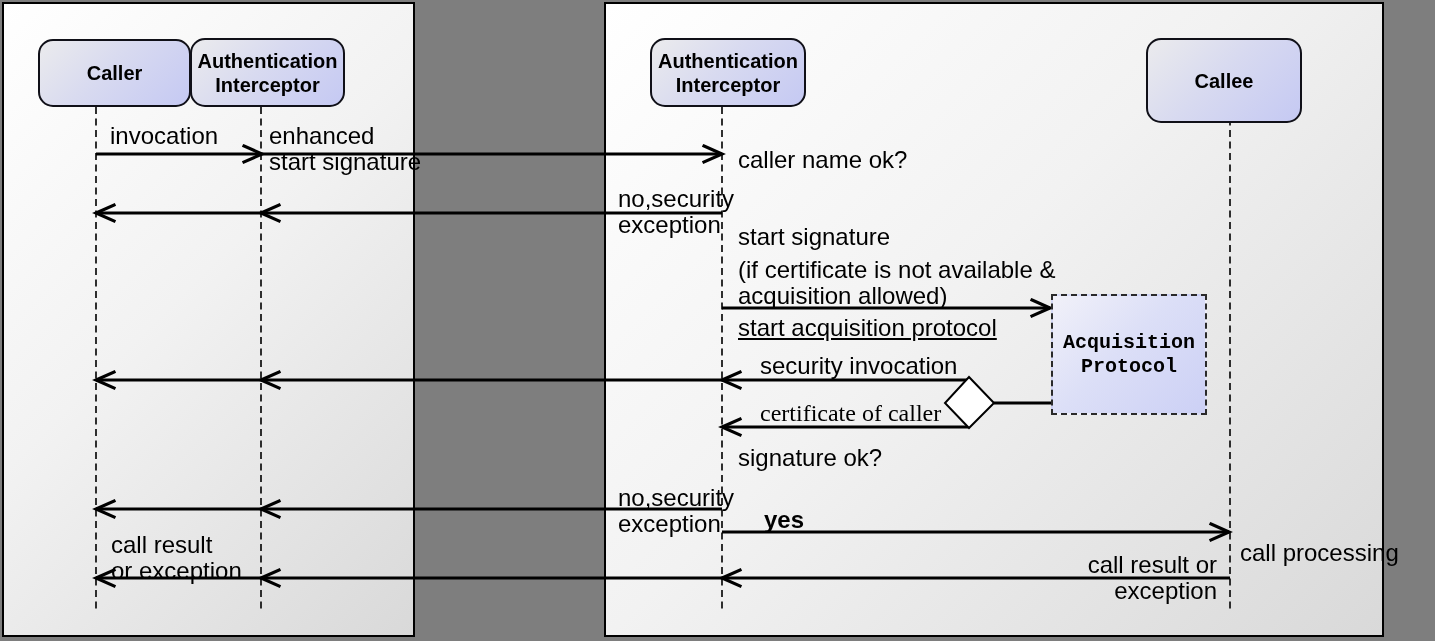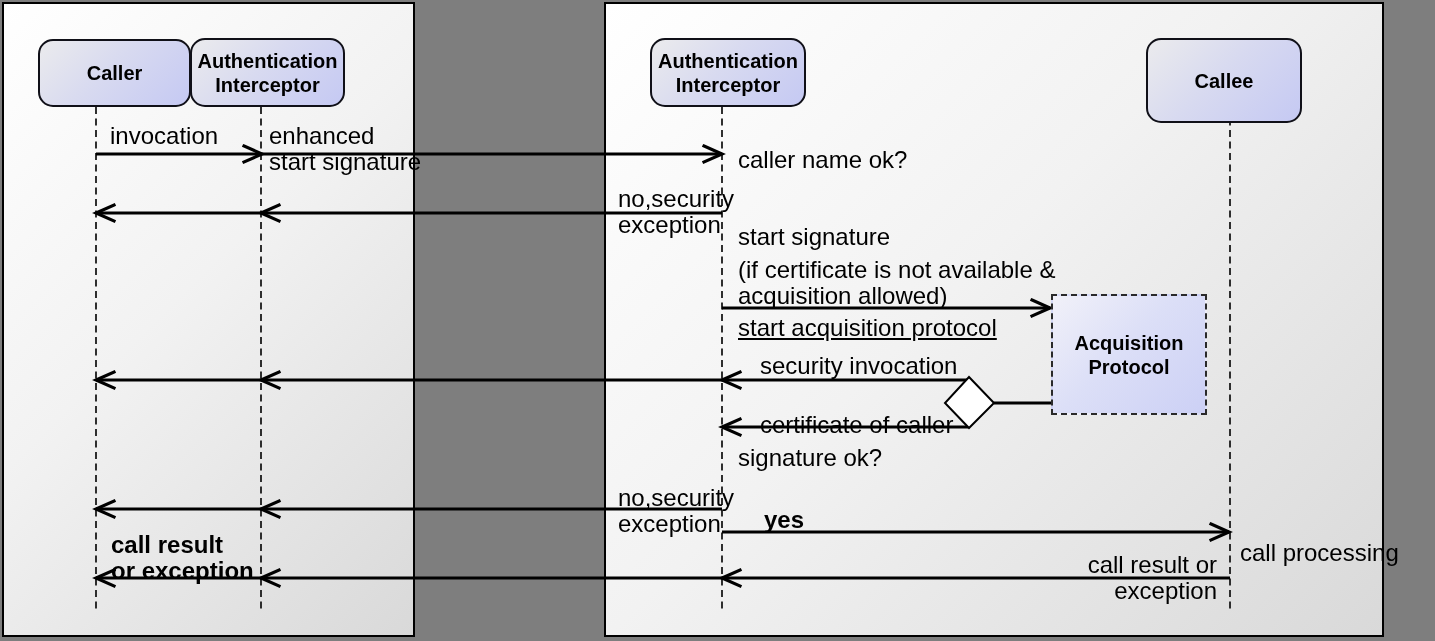--- a/index.html
+++ b/index.html
@@ -33,20 +33,21 @@
     white-space:pre-line;
   }
   .pbox.caller{left:38px;top:39px;width:153px;height:68px;}
   .pbox.auth-left{left:190px;top:38px;width:155px;height:69px;}
   .pbox.auth-right{left:650px;top:38px;width:156px;height:69px;}
   .pbox.callee{left:1146px;top:38px;width:156px;height:85px;}
   .pbox.acquisition{
     left:1051px;top:294px;width:156px;height:121px;
     border:2px dashed #2a2a2a;border-radius:0;
     background:linear-gradient(135deg,#f1f1f9 0%,#dcdff7 45%,#ccd0f5 100%);
+    font-family:Liberation Mono, monospace;
   }
   .msg{
     position:absolute;
     font-size:24px;line-height:26px;
     white-space:pre-line;
   }
   .msg.right-align{text-align:right;}
 </style>
 </head>
 <body>
@@ -109,23 +110,23 @@
   <div class="msg" style="left:269px;top:123px;">enhanced
 start signature</div>
   <div class="msg" style="left:738px;top:147px;">caller name ok?</div>
   <div class="msg" style="left:618px;top:186px;">no,security
 exception</div>
   <div class="msg" style="left:738px;top:224px;">start signature</div>
   <div class="msg" style="left:738px;top:257px;">(if certificate is not available &amp;
 acquisition allowed)</div>
   <div class="msg" style="left:738px;top:315px;text-decoration:underline;">start acquisition protocol</div>
   <div class="msg" style="left:760px;top:353px;">security invocation</div>
-  <div class="msg" style="left:760px;top:412px;">certificate of caller</div>
+  <div class="msg" style="left:760px;top:400px;font-family:Liberation Serif, serif;">certificate of caller</div>
   <div class="msg" style="left:738px;top:445px;">signature ok?</div>
   <div class="msg" style="left:618px;top:485px;">no,security
 exception</div>
   <div class="msg" style="left:764px;top:507px;font-weight:bold;">yes</div>
   <div class="msg" style="left:1240px;top:540px;">call processing</div>
   <div class="msg right-align" style="left:1007px;top:552px;width:210px;">call result or exception</div>
-  <div class="msg" style="left:111px;top:532px;font-weight:bold;">call result
+  <div class="msg" style="left:111px;top:532px;">call result
 or exception</div>
 
 </div>
 
 </body></html>

